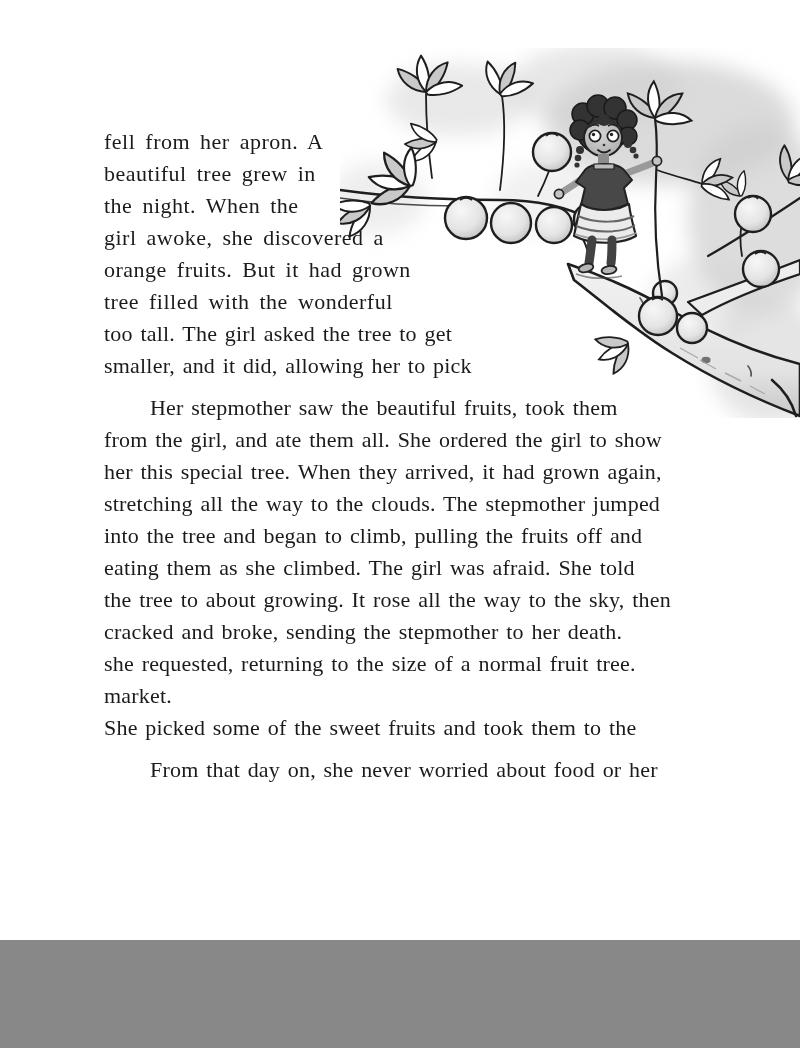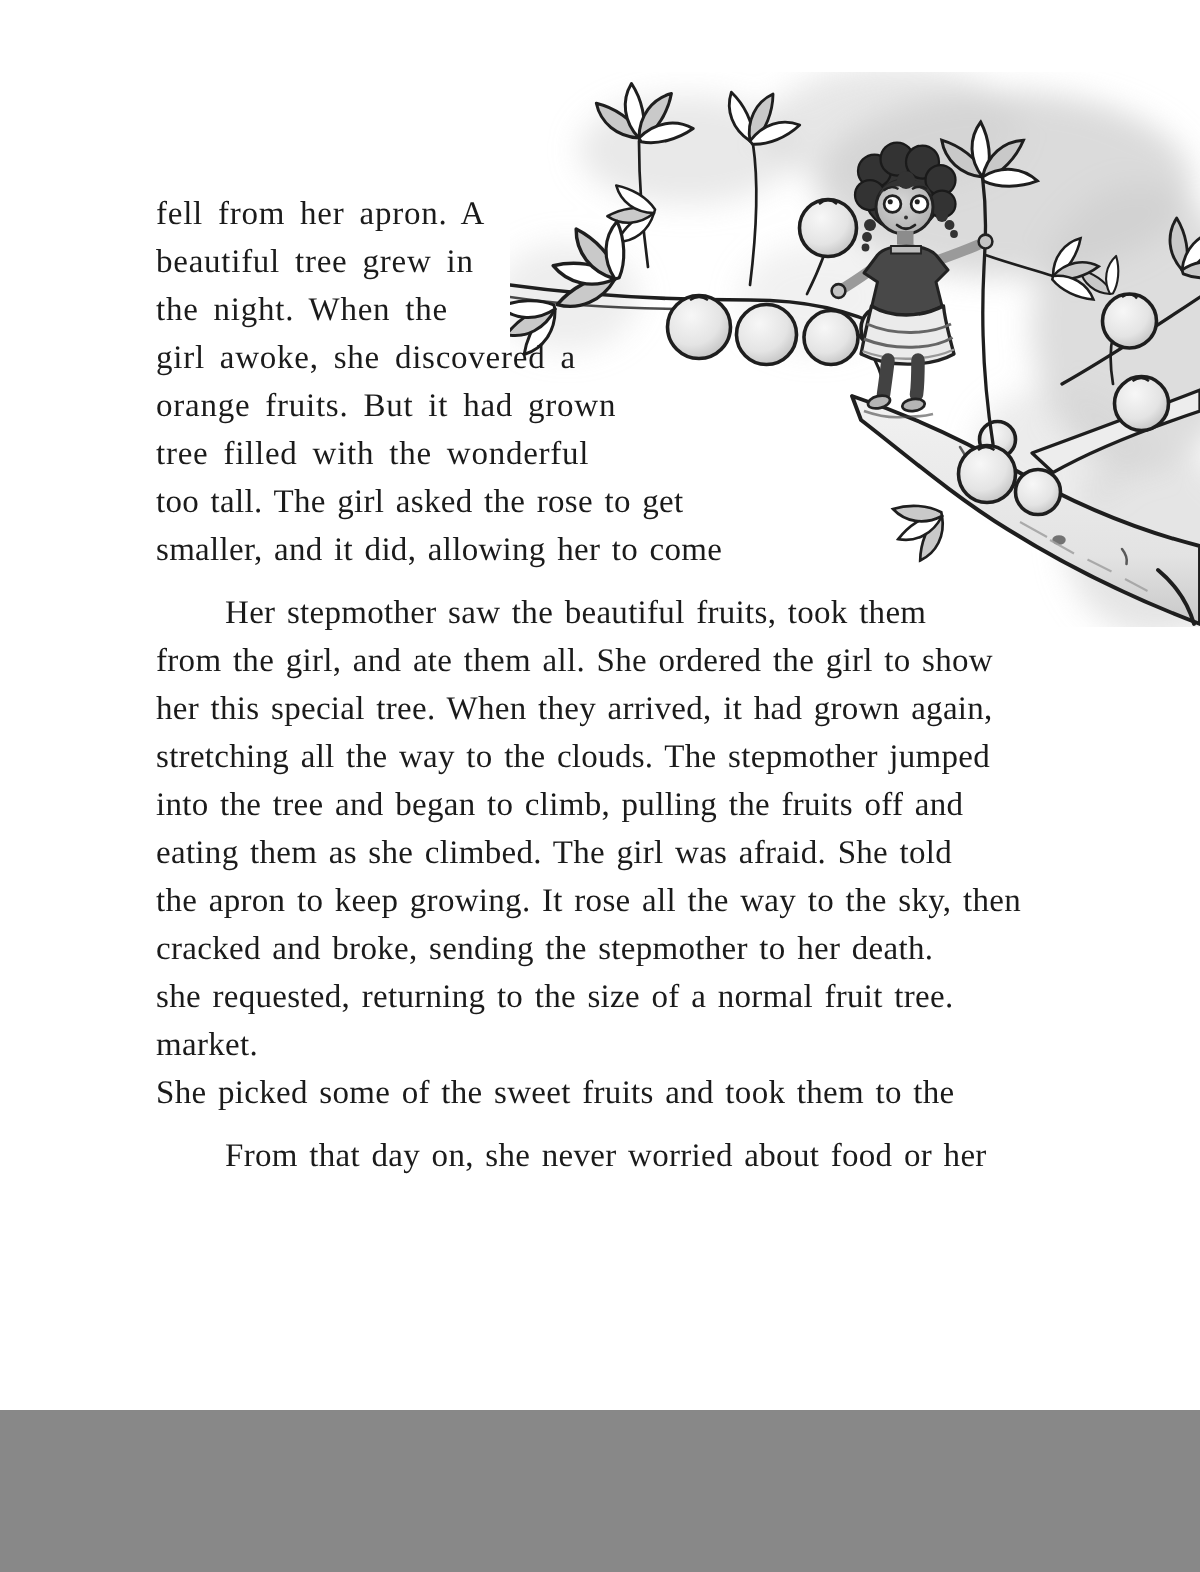--- a/index.html
+++ b/index.html
@@ -259,32 +259,32 @@
 
   <div class="text-block">
 
     <div>
       <div class="line p1">fell from her apron. A</div>
       <div class="line p1">beautiful tree grew in</div>
       <div class="line p1">the night. When the</div>
       <div class="line p1">girl awoke, she discovered a</div>
       <div class="line p1">orange fruits. But it had grown</div>
       <div class="line p1">tree filled with the wonderful</div>
-      <div class="line">too tall. The girl asked the rose to get</div>
-      <div class="line">smaller, and it did, allowing her to come</div>
+      <div class="line">too tall. The girl asked the tree to get</div>
+      <div class="line">smaller, and it did, allowing her to pick</div>
     </div>
 
     <div>
       <div class="line indent">Her stepmother saw the beautiful fruits, took them</div>
       <div class="line">from the girl, and ate them all. She ordered the girl to show</div>
       <div class="line">her this special tree. When they arrived, it had grown again,</div>
       <div class="line">stretching all the way to the clouds. The stepmother jumped</div>
       <div class="line">into the tree and began to climb, pulling the fruits off and</div>
       <div class="line">eating them as she climbed. The girl was afraid. She told</div>
-      <div class="line">the apron to keep growing. It rose all the way to the sky, then</div>
+      <div class="line">the tree to about growing. It rose all the way to the sky, then</div>
       <div class="line">cracked and broke, sending the stepmother to her death.</div>
     </div>
 
     <div>
       <div class="line">she requested, returning to the size of a normal fruit tree.</div>
       <div class="line">market.</div>
       <div class="line">She picked some of the sweet fruits and took them to the</div>
     </div>
 
     <div>

